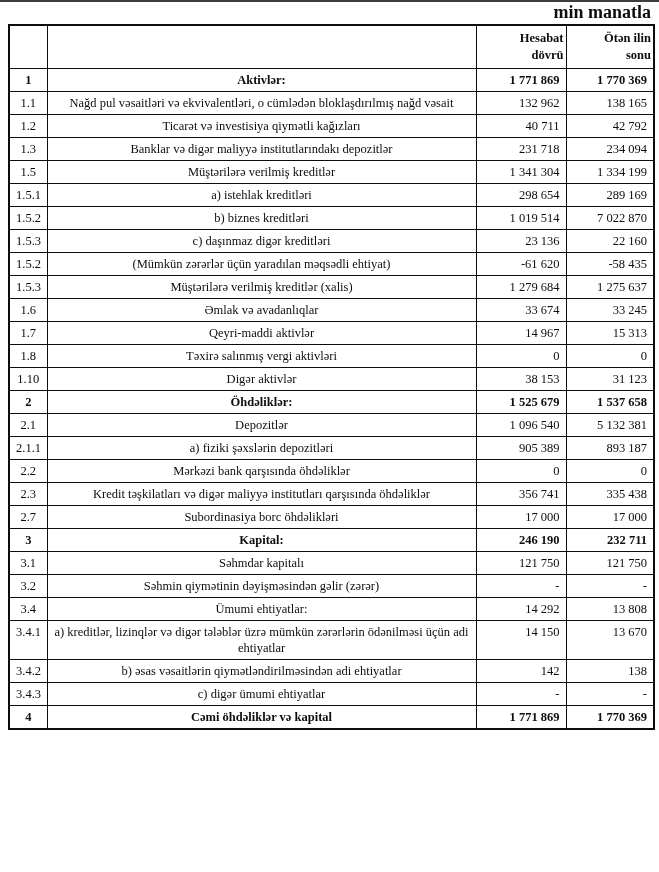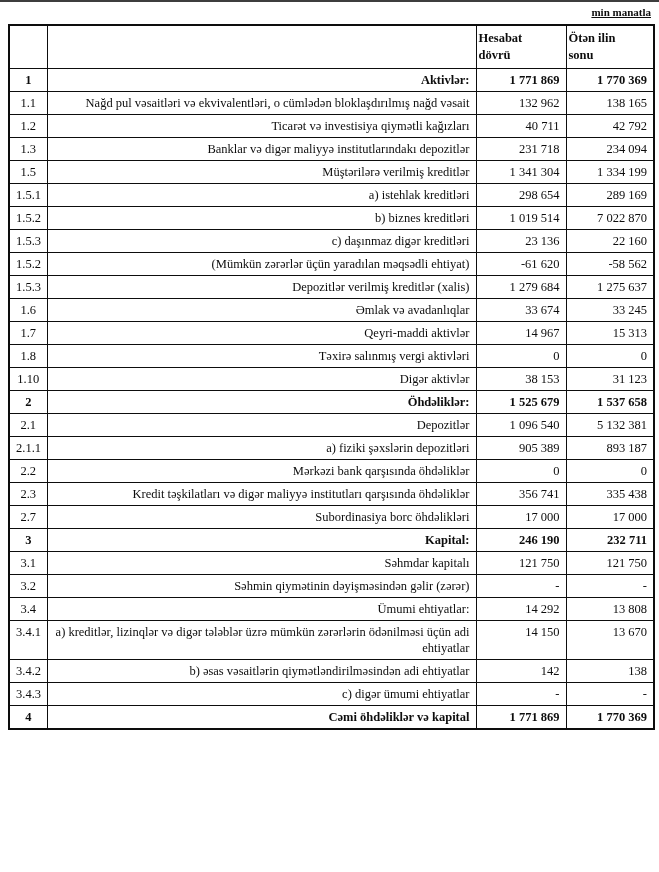--- a/index.html
+++ b/index.html
@@ -18,23 +18,22 @@
   }
   .top-strip {
     width: 100%;
     height: 2px;
     background: #3d3d3d;
   }
   .unit-label {
     text-align: right;
     margin: 3px 8px 4px 0;
     font-weight: bold;
-    font-size: 11px;
+    font-size: 18px;
     line-height: 15px;
-    text-decoration: underline;
   }
   table.sheet {
     border-collapse: collapse;
     table-layout: fixed;
     margin-left: 8px;
     width: 645px;
     border: 2px solid #0d0d0d;
   }
   table.sheet col.c-no    { width: 38px; }
   table.sheet col.c-label { width: 429px; }
@@ -43,35 +42,35 @@
   table.sheet th, table.sheet td {
     border: 1.5px solid #0d0d0d;
     font-size: 12.5px;
     line-height: 16px;
     padding: 3px 6px;
     vertical-align: top;
     overflow: hidden;
   }
   table.sheet thead th {
     font-weight: bold;
-    text-align: left;
+    text-align: right;
     vertical-align: middle;
     white-space: pre-line;
     line-height: 17px;
     padding: 4px 2px;
     height: 34px;
   }
   td.no {
     text-align: center;
     font-weight: normal;
     padding-left: 2px;
     padding-right: 2px;
   }
   td.label {
-    text-align: right;
+    text-align: center;
     padding-left: 7px;
     padding-right: 10px;
   }
   td.num {
     text-align: right;
     padding-right: 7px;
   }
   tr.bold-row td {
     font-weight: bold;
   }
@@ -145,25 +144,25 @@
         <tr>
     <td class="no">1.5.3</td>
     <td class="label">c) daşınmaz digər kreditləri</td>
     <td class="num">23 136</td>
     <td class="num">22 160</td>
   </tr>
         <tr>
     <td class="no">1.5.2</td>
     <td class="label">(Mümkün zərərlər üçün yaradılan məqsədli ehtiyat)</td>
     <td class="num">-61 620</td>
-    <td class="num">-58 562</td>
+    <td class="num">-58 435</td>
   </tr>
         <tr>
     <td class="no">1.5.3</td>
-    <td class="label">Depozitlər verilmiş kreditlər (xalis)</td>
+    <td class="label">Müştərilərə verilmiş kreditlər (xalis)</td>
     <td class="num">1 279 684</td>
     <td class="num">1 275 637</td>
   </tr>
         <tr>
     <td class="no">1.6</td>
     <td class="label">Əmlak və avadanlıqlar</td>
     <td class="num">33 674</td>
     <td class="num">33 245</td>
   </tr>
         <tr>

